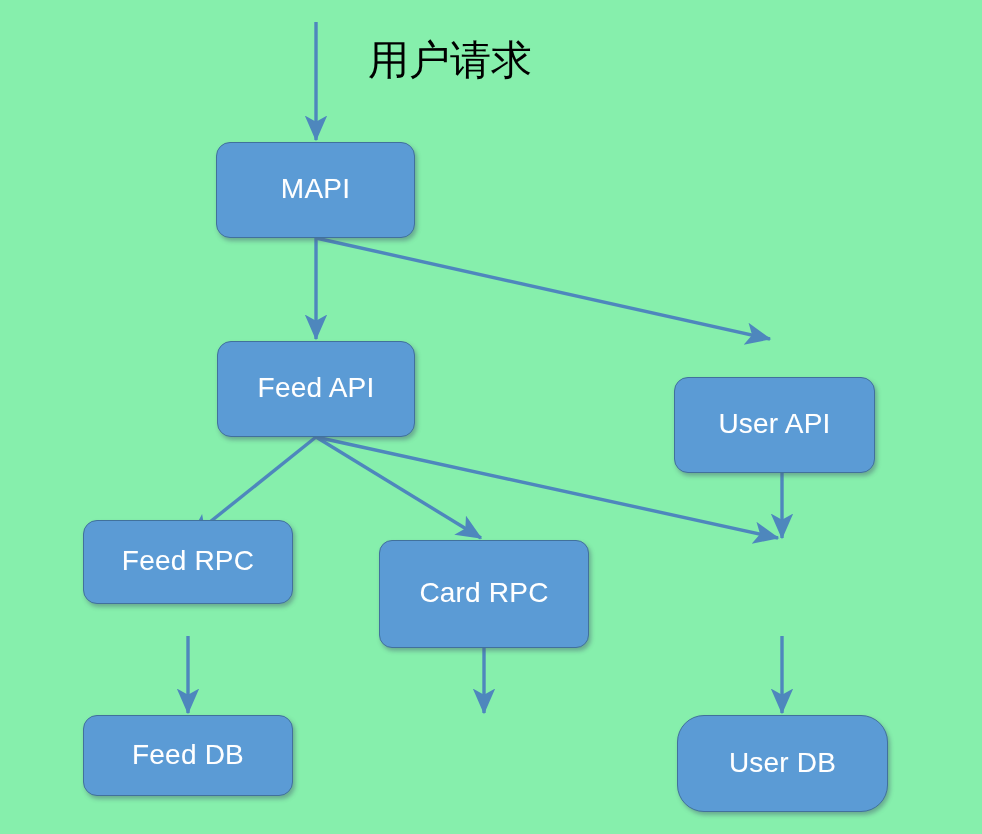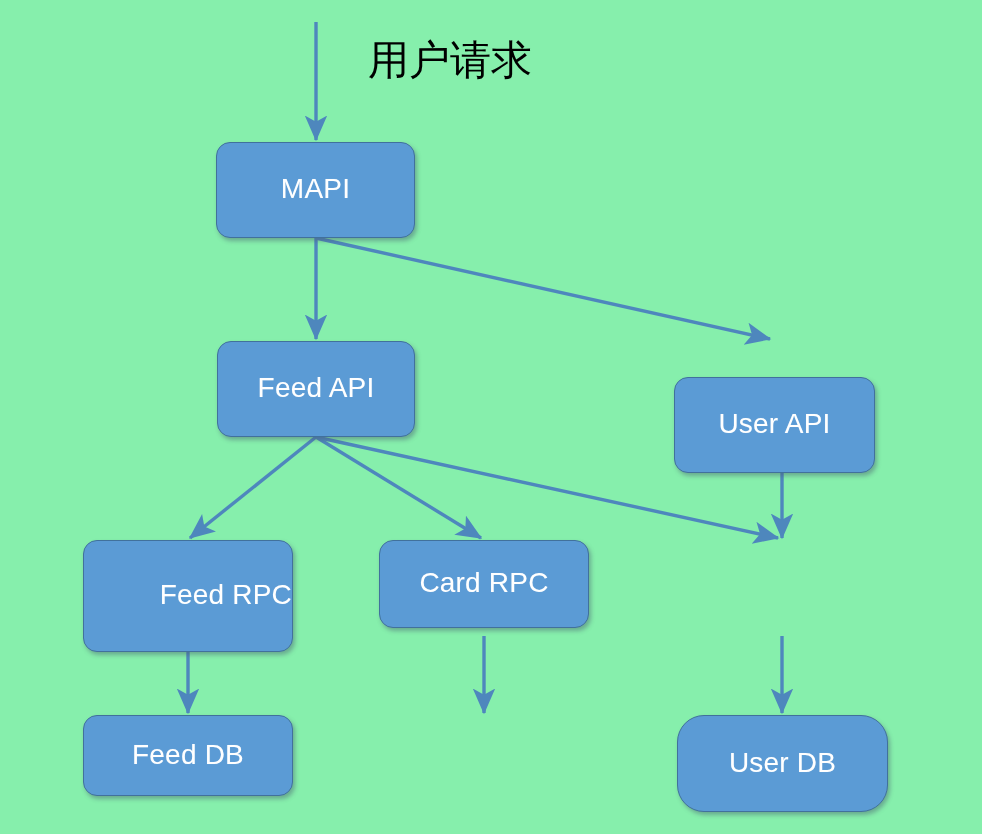--- a/index.html
+++ b/index.html
@@ -89,25 +89,25 @@
   </div>
 
   <div class="node" style="left:217px; top:341px; width:198px; height:96px;">
     <span class="node-label">Feed API</span>
   </div>
 
   <div class="node" style="left:674px; top:341px; width:201px; height:96px;margin-top:36px;">
     <span class="node-label">User API</span>
   </div>
 
-  <div class="node" style="left:83px; top:540px; width:210px; height:112px;justify-content:flex-end;">
+  <div class="node" style="left:83px; top:520px; width:210px; height:84px;">
     <span class="node-label">Feed RPC</span>
   </div>
 
-  <div class="node" style="left:379px; top:540px; width:210px; height:88px;">
+  <div class="node" style="left:379px; top:540px; width:210px; height:108px;border-radius:13px;">
     <span class="node-label">Card RPC</span>
   </div>
 
 
   <div class="node" style="left:83px; top:715px; width:210px; height:81px;">
     <span class="node-label">Feed DB</span>
   </div>
 
 
   <div class="node" style="left:677px; top:715px; width:211px; height:97px;border-radius:27px;">

